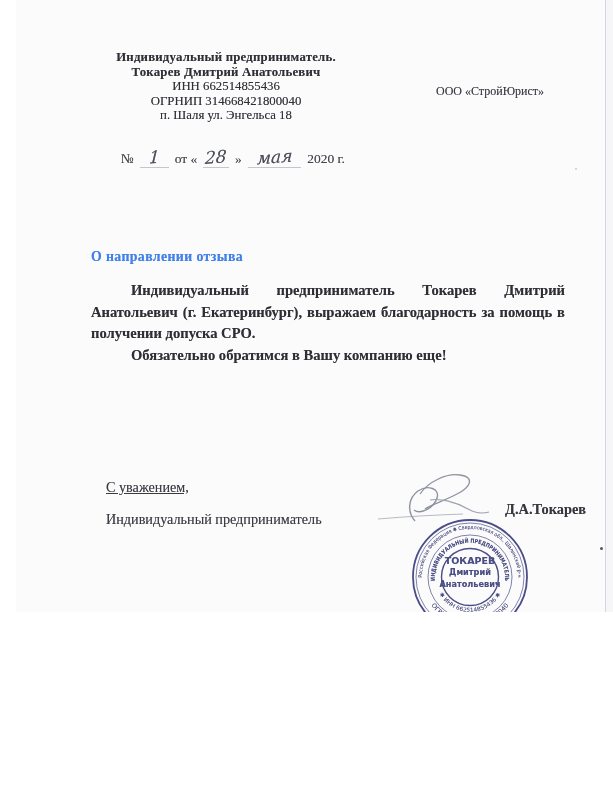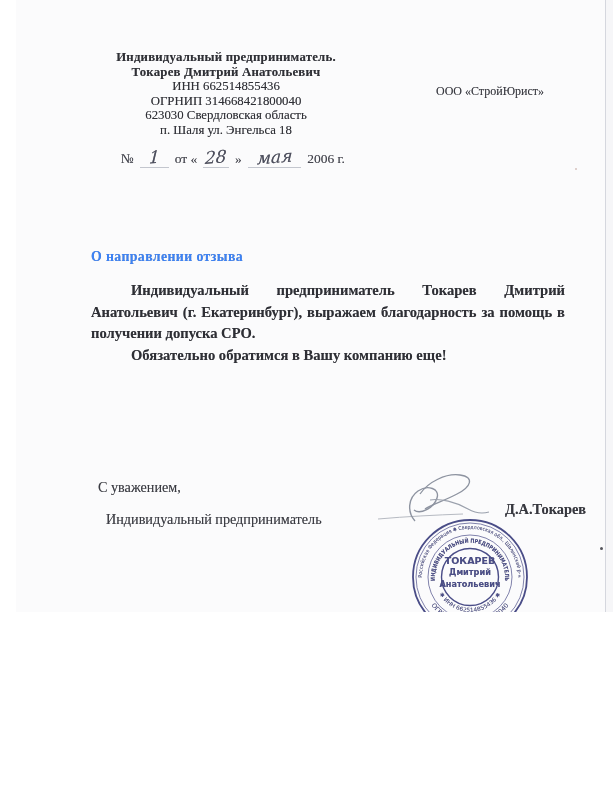--- a/index.html
+++ b/index.html
@@ -39,21 +39,21 @@
   }
   .subject{
     position:absolute;left:75px;top:249px;
     font-weight:bold;font-size:13.8px;letter-spacing:0.4px;color:#3b82f6;
   }
   .body-text{
     position:absolute;left:75px;top:280px;width:474px;
     font-size:14.6px;line-height:21.6px;text-align:justify;color:#2e2f35;font-weight:bold;
   }
   .body-text p{margin:0;text-indent:40px;}
-  .closing{position:absolute;left:82px;top:479px;font-size:14.2px;color:#3a3b42;}
+  .closing{position:absolute;left:90px;top:479px;font-size:14.2px;color:#3a3b42;text-decoration:underline;}
   .sig-title{position:absolute;left:90px;top:511px;font-size:14.2px;color:#3a3b42;}
   .sig-name{position:absolute;left:489px;top:501px;font-size:14.4px;color:#36373e;font-weight:bold;}
   .stamp{position:absolute;left:392px;top:515px;width:124px;height:124px;opacity:0.92;}
   .stamp circle{fill:none;stroke:#3b3f7e;}
   .stamp text{fill:#3b3f7e;font-family:"DejaVu Sans", sans-serif;}
   .sig-svg{position:absolute;left:350px;top:465px;width:160px;height:80px;}
   .speck{position:absolute;border-radius:50%;}
   .speck-a{left:584px;top:547px;width:3px;height:3px;background:#55555c;}
   .speck-b{left:559px;top:168px;width:2px;height:2px;background:rgba(180,140,130,0.5);}
   .smudge{
@@ -66,34 +66,33 @@
 
 <div class="page txt">
 
   <div class="scan-edge"></div>
 
   <div class="letterhead">
     <div class="b">Индивидуальный предприниматель.</div>
     <div class="b">Токарев Дмитрий Анатольевич</div>
     <div>ИНН 662514855436</div>
     <div>ОГРНИП 314668421800040</div>
-    <div>623030 Свердловская область</div>
     <div>п. Шаля ул. Энгельса 18</div>
   </div>
 
   <div class="recipient">ООО «СтройЮрист»</div>
 
   <div class="refline">
     <span>№</span>
     <span class="slot"><span class="hw">1</span></span>
     <span>от «</span>
     <span class="slot day"><span class="hw">28</span></span>
     <span>»</span>
     <span class="slot"><span class="hw">мая</span></span>
-    <span>2006 г.</span>
+    <span>2020 г.</span>
   </div>
 
   <div class="subject">О направлении отзыва</div>
 
   <div class="body-text">
     <p>Индивидуальный предприниматель Токарев Дмитрий Анатольевич (г. Екатеринбург), выражаем благодарность за помощь в получении допуска СРО.</p>
     <p>Обязательно обратимся в Вашу компанию еще!</p>
   </div>
 
   <div class="closing">С уважением,</div>

